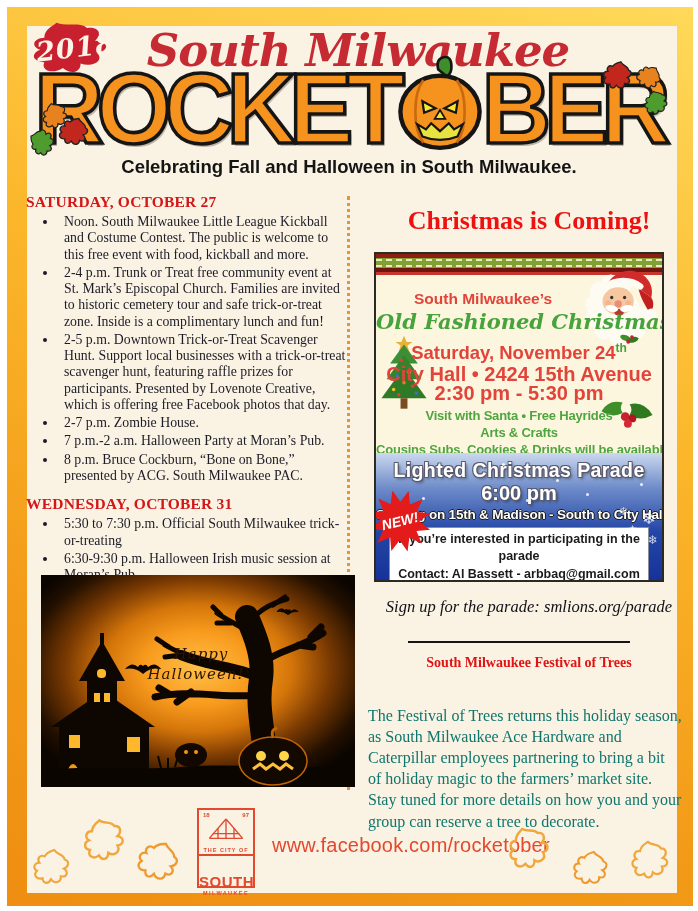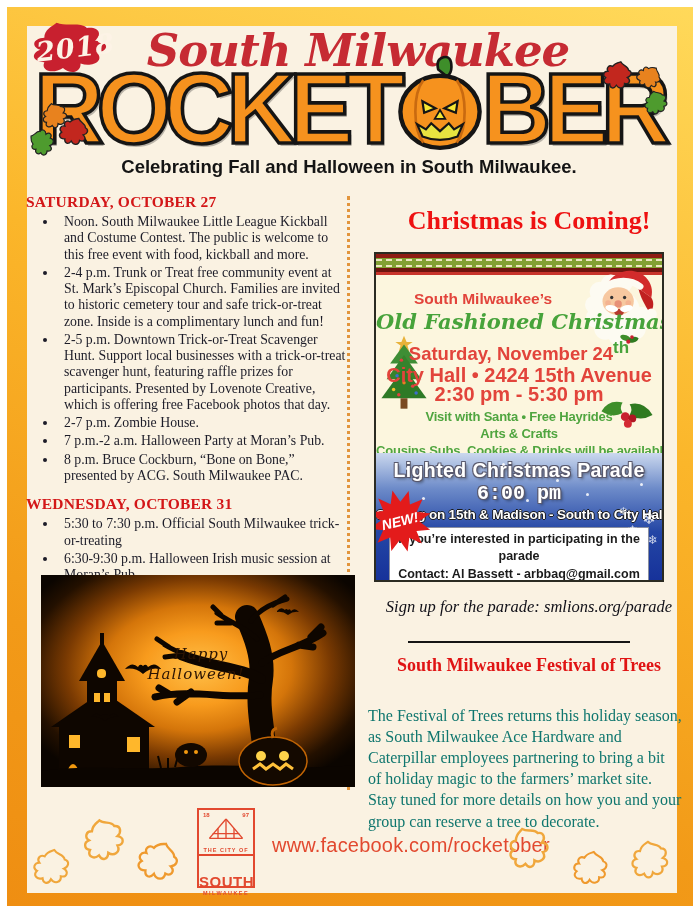--- a/index.html
+++ b/index.html
@@ -53,52 +53,52 @@
   .rb4 { height:3px; background:#C8352B; }
   .santa { position:absolute; right:-4px; top:3px; width:92px; height:92px; }
   .xtree { position:absolute; left:2px; top:80px; width:52px; height:80px; }
   .holly { position:absolute; right:4px; top:138px; width:62px; height:44px; }
   .card-text { position:relative; text-align:center; padding-top:36px;
                font-family:"Liberation Sans",sans-serif; }
   .c-sub   { font-size:15.5px; line-height:18px; font-weight:bold; color:#E2443B; margin-right:72px; }
   .c-script{ font-family:"DejaVu Serif",serif; font-style:italic; font-weight:bold; font-size:21px;
              line-height:28px; color:#47A33B; margin-right:52px; white-space:nowrap; }
   .c-date  { font-size:18.5px; line-height:24px; font-weight:bold; color:#E2443B; }
-  .c-date sup { font-size:17px; color:#47A33B; }
+  .c-date sup { font-size:12px; color:#47A33B; }
   .c-loc, .c-time { font-size:20px; line-height:19px; font-weight:bold; color:#E2443B; }
   .c-green { font-size:13px; line-height:17px; font-weight:bold; color:#4FA53F;
              letter-spacing:-.2px; white-space:nowrap; margin-top:4px; }
   .c-green div { white-space:nowrap; }
 
   .parade { position:absolute; left:0; right:0; bottom:0; height:127px; text-align:center; color:#fff;
             font-family:"Liberation Sans",sans-serif;
             background:linear-gradient(180deg,#CBD8EE 0%,#6D8BC9 28%,#2446A5 62%,#16329A 100%); }
   .parade-title { padding-top:6px; font-weight:bold; font-size:19.5px; letter-spacing:.4px;
             text-shadow:1px 1px 0 #5a5a6e,-1px 1px 0 #5a5a6e,1px -1px 0 #5a5a6e,-1px -1px 0 #5a5a6e,2px 2px 3px rgba(0,0,0,.45); }
   .parade-time { font-weight:bold; font-size:20px;
-            text-shadow:1px 1px 0 #5a5a6e,-1px 1px 0 #5a5a6e,1px -1px 0 #5a5a6e,-1px -1px 0 #5a5a6e,2px 2px 3px rgba(0,0,0,.45);font-family:Liberation Mono, monospace; }
+            text-shadow:1px 1px 0 #5a5a6e,-1px 1px 0 #5a5a6e,1px -1px 0 #5a5a6e,-1px -1px 0 #5a5a6e,2px 2px 3px rgba(0,0,0,.45); }
   .route { font-weight:bold; font-size:13.5px; letter-spacing:-.2px; white-space:nowrap; margin-top:2px;
             text-shadow:1px 0 #1a1a1a,-1px 0 #1a1a1a,0 1px #1a1a1a,0 -1px #1a1a1a; }
   .contact { margin:5px 13px 0; background:#ffffff; border:1px solid #8A8FA0; color:#1B1B1B;
             font-weight:bold; font-size:12.5px; line-height:1.38; padding:3px 2px; }
   .new-badge { position:absolute; left:-8px; top:36px; width:64px; height:64px; transform:rotate(-14deg); }
   .new-badge svg { position:absolute; inset:0; }
   .new-badge span { position:absolute; inset:0; display:flex; align-items:center; justify-content:center;
             font-family:"Liberation Sans",sans-serif; font-weight:bold; font-style:italic;
             font-size:14px; color:#fff; }
   .flake { position:absolute; color:#fff; font-family:"DejaVu Sans",sans-serif; }
   .sparkles { position:absolute; left:30px; top:14px; width:3px; height:3px; background:#fff; border-radius:50%;
             opacity:.85; box-shadow:42px 8px #fff,96px -4px #fff,150px 12px #fff,198px 0 #fff,234px 16px #fff,
             16px 30px #fff,120px 32px #fff,180px 26px #fff; }
 
   .signup { position:absolute; left:370px; top:597px; width:318px; text-align:center;
             font-style:italic; font-size:16.5px; color:#101018; }
   .sep { position:absolute; left:408px; top:641px; width:222px; height:2px; background:#151515; }
   .festival-h { position:absolute; left:370px; top:655px; width:318px; text-align:center;
-            font-weight:bold; font-size:18px; color:#E01414; }
+            font-weight:bold; font-size:14px; color:#E01414; }
   .festival-p { position:absolute; left:368px; top:705px; width:314px; font-size:16px; line-height:1.32;
             color:#0f766e; }
 
   
   .logo { position:absolute; left:197px; top:808px; width:58px; height:80px; border:2px solid #E2492F;
           color:#E2492F; font-family:"Liberation Sans",sans-serif; }
   .logo-top { position:relative; height:46px; border-bottom:2px solid #E2492F; }
   .logo-yl { position:absolute; left:4px; top:2px; font-size:6px; font-weight:bold; }
   .logo-yr { position:absolute; right:4px; top:2px; font-size:6px; font-weight:bold; }
   .bridge { position:absolute; left:7px; top:5px; width:40px; height:28px; }

